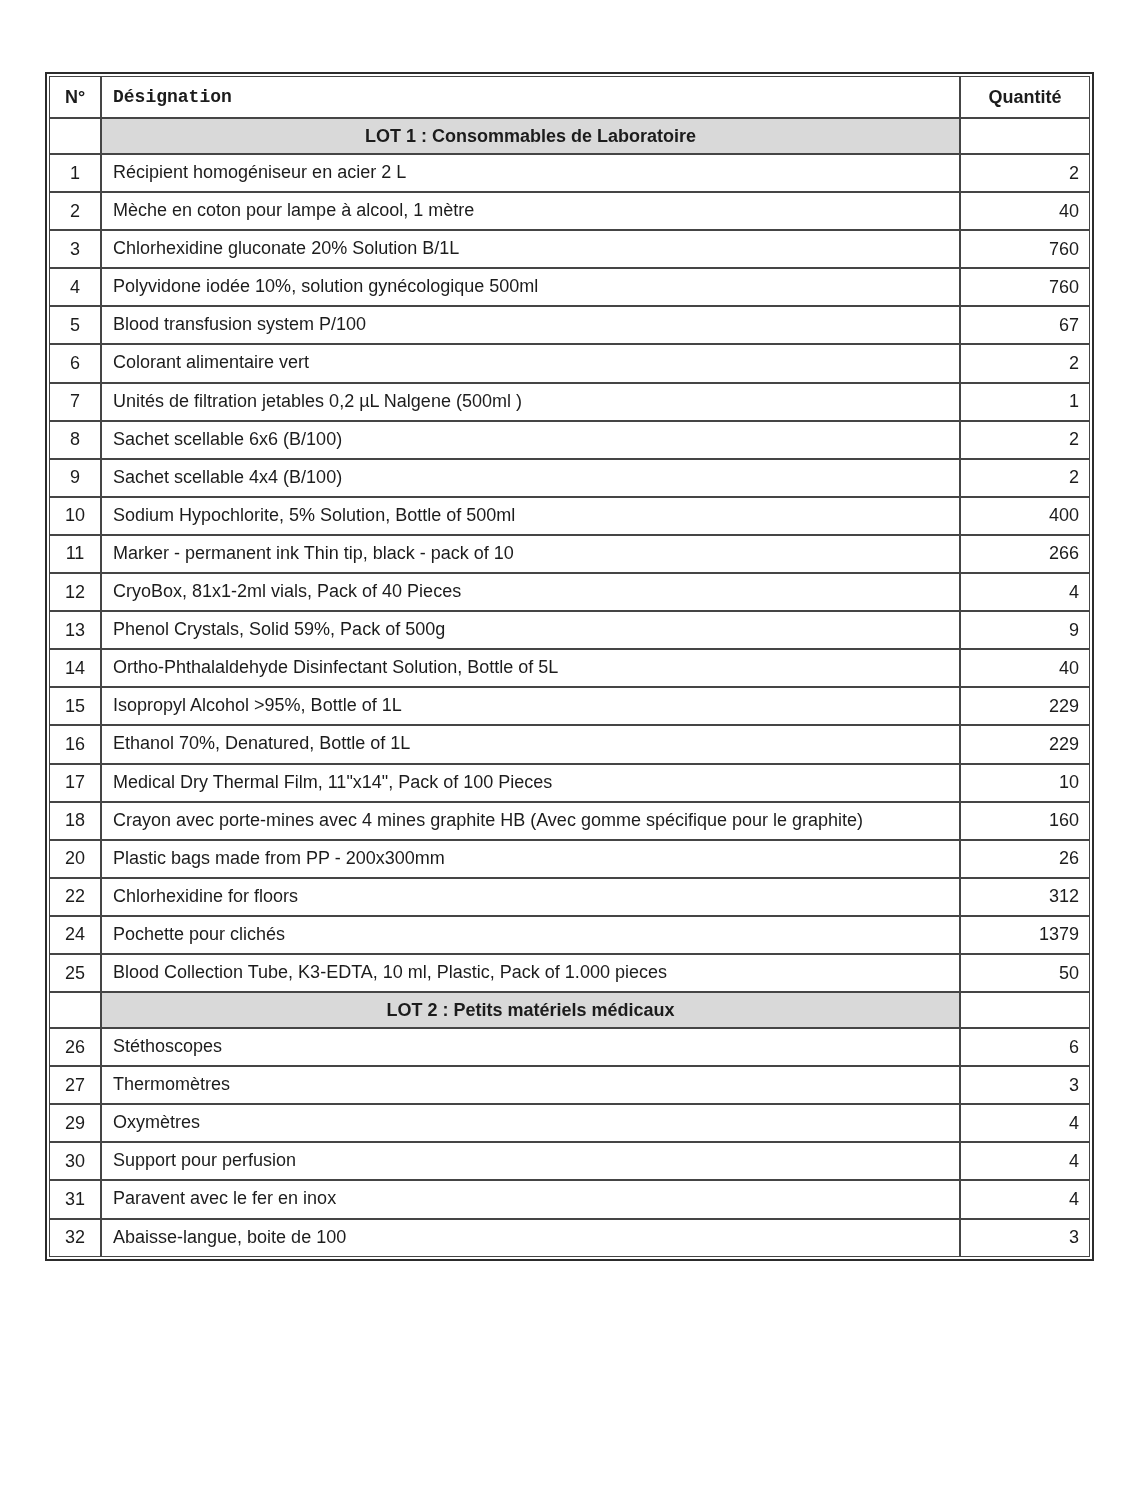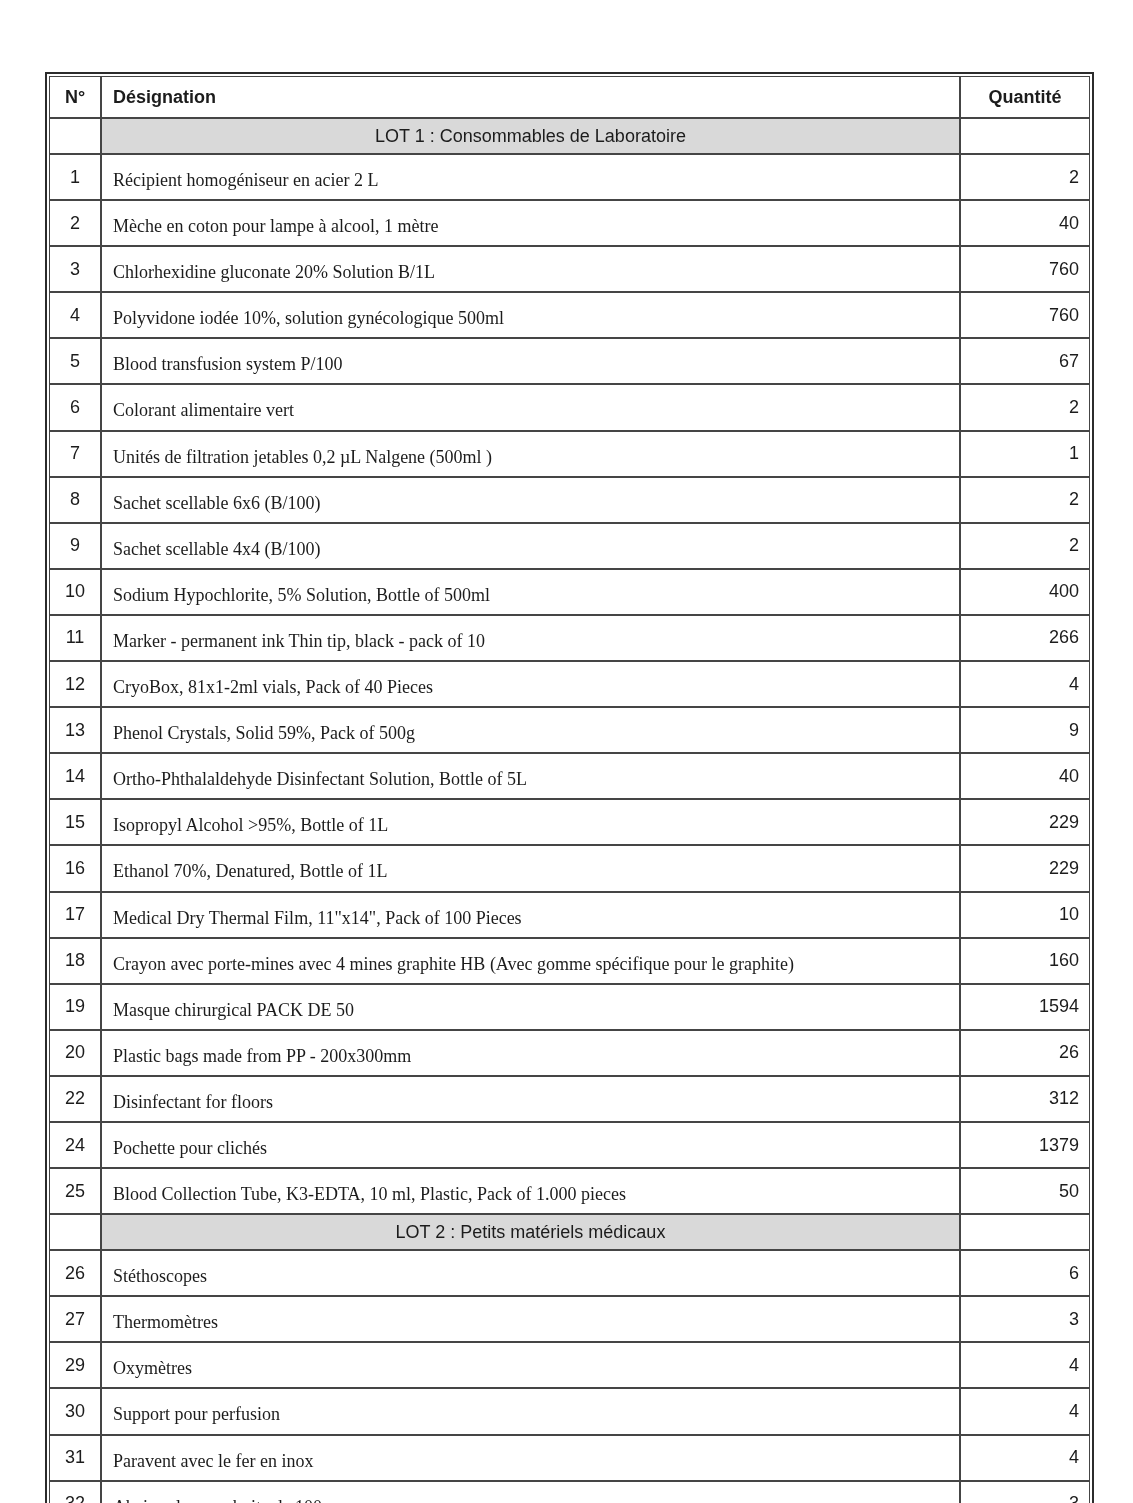--- a/index.html
+++ b/index.html
@@ -42,44 +42,43 @@
   col.c-qty { width: 130px; }
 
   
   tr.head-row th {
     height: 42px;
     font-weight: bold;
     vertical-align: middle;
     background: #ffffff;
   }
   th.h-no  { text-align: center; }
-  th.h-des { text-align: left; padding-left: 11px; }
+  th.h-des { text-align: left; padding-left: 11px; font-family: Liberation Mono, monospace; }
   th.h-qty { text-align: center; }
 
   
   tr.lot-row td { height: 36px; vertical-align: middle; }
   td.lot-cell {
     background: #d9d9d9;
-    font-weight: normal;
+    font-weight: bold;
     font-size: 19px;
     text-align: center;
   }
   td.lot-side { background: #ffffff; }
 
   
   tr.item-row td { height: 37px; vertical-align: middle; }
   td.no-cell {
     text-align: center;
     padding: 4px 2px;
   }
   td.des-cell {
     text-align: justify;
-    padding: 12px 11px 6px 11px;
+    padding: 4px 11px 6px 11px;
     line-height: 1.45;
-    font-family: Liberation Serif, serif;
   }
   td.qty-cell {
     text-align: right;
     padding: 4px 10px 4px 2px;
   }
 </style>
 </head>
 <body>
 
 <div class="page">
@@ -187,32 +186,27 @@
             <td class="no-cell">17</td>
             <td class="des-cell">Medical Dry Thermal Film, 11"x14", Pack of 100 Pieces</td>
             <td class="qty-cell">10</td>
           </tr>
           <tr class="item-row">
             <td class="no-cell">18</td>
             <td class="des-cell">Crayon avec porte-mines avec 4 mines graphite HB (Avec gomme spécifique pour le graphite)</td>
             <td class="qty-cell">160</td>
           </tr>
           <tr class="item-row">
-            <td class="no-cell">19</td>
-            <td class="des-cell">Masque chirurgical PACK DE 50</td>
-            <td class="qty-cell">1594</td>
-          </tr>
-          <tr class="item-row">
             <td class="no-cell">20</td>
             <td class="des-cell">Plastic bags made from PP - 200x300mm</td>
             <td class="qty-cell">26</td>
           </tr>
           <tr class="item-row">
             <td class="no-cell">22</td>
-            <td class="des-cell">Disinfectant for floors</td>
+            <td class="des-cell">Chlorhexidine for floors</td>
             <td class="qty-cell">312</td>
           </tr>
           <tr class="item-row">
             <td class="no-cell">24</td>
             <td class="des-cell">Pochette pour clichés</td>
             <td class="qty-cell">1379</td>
           </tr>
           <tr class="item-row">
             <td class="no-cell">25</td>
             <td class="des-cell">Blood Collection Tube, K3-EDTA, 10 ml, Plastic, Pack of 1.000 pieces</td>

